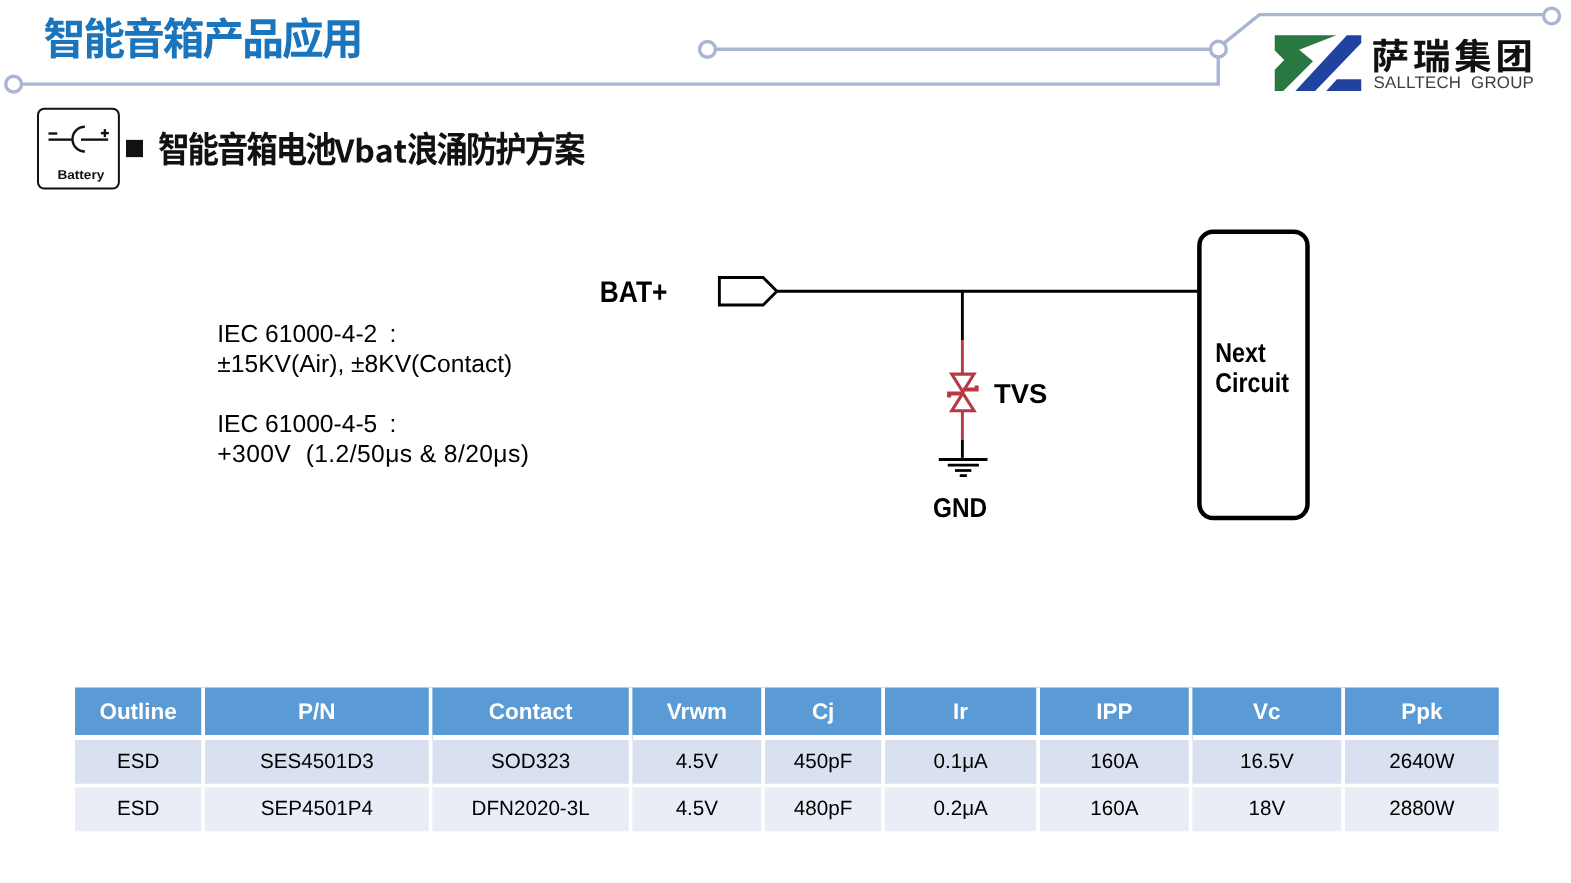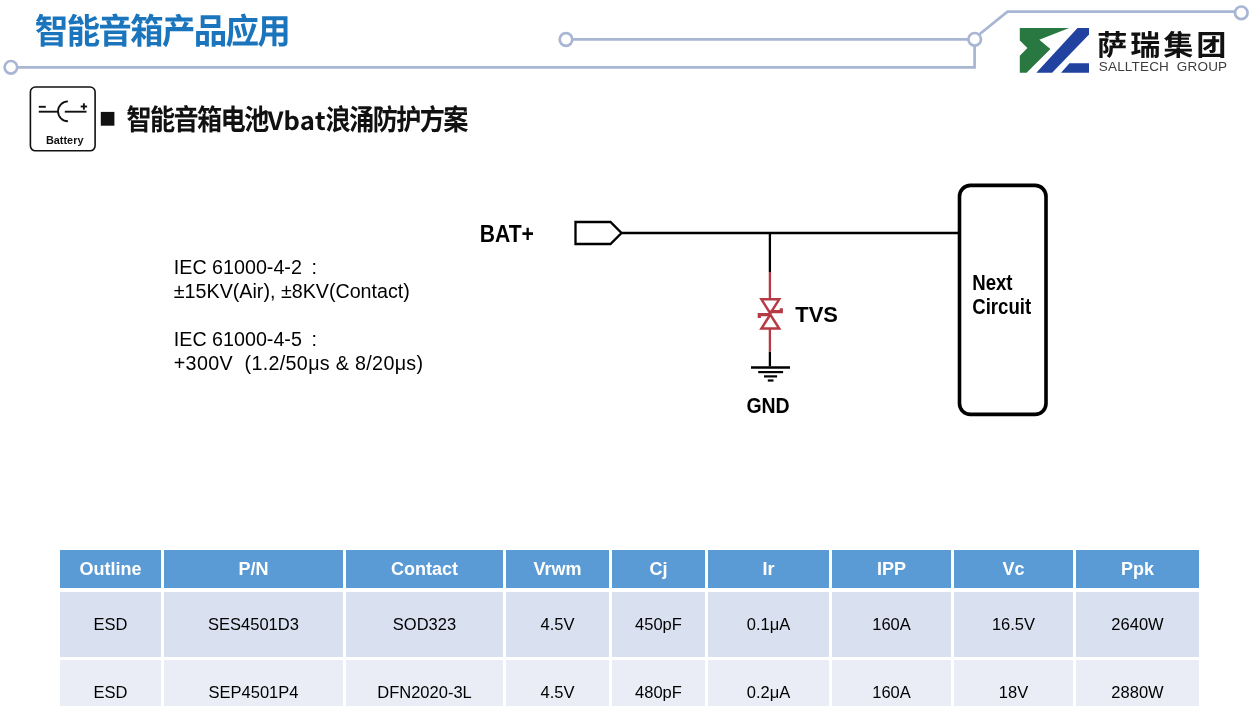--- a/index.html
+++ b/index.html
@@ -5,21 +5,21 @@
 body{width:1257px;height:706px;position:relative;overflow:hidden;
  font-family:"Liberation Sans",sans-serif;}
 svg{position:absolute;left:0;top:0;}
 #tblwrap{position:absolute;left:60px;top:550px;}
 table{border-collapse:separate;border-spacing:0;table-layout:fixed;width:1139px;
  font-family:"Liberation Sans",sans-serif;}
 th{background:#5b9bd5;color:#fff;font-weight:bold;font-size:18px;height:38px;
  border-right:3px solid #fff;border-bottom:4px solid #fff;padding:0;text-align:center;vertical-align:middle;}
 th:last-child{border-right:none;}
 td{font-size:16.5px;color:#000;height:35px;text-align:center;vertical-align:middle;
- border-right:3px solid #fff;border-bottom:3px solid #fff;padding:15px;}
+ border-right:3px solid #fff;border-bottom:3px solid #fff;padding:0;}
 td:last-child{border-right:none;margin-left:16px;}
 tr.r1 td{background:#d9e1f1;}
 tr.r2 td{background:#eaedf6;}
 </style></head>
 <body>
 <svg width="1257" height="706" viewBox="0 0 1257 706">
 
  <g stroke="#a8b5d3" stroke-width="2.7" fill="none">
   <path d="M17.5,67.3 H974.6 V46"></path>
   <path d="M572.5,39.4 H968.4"></path>

